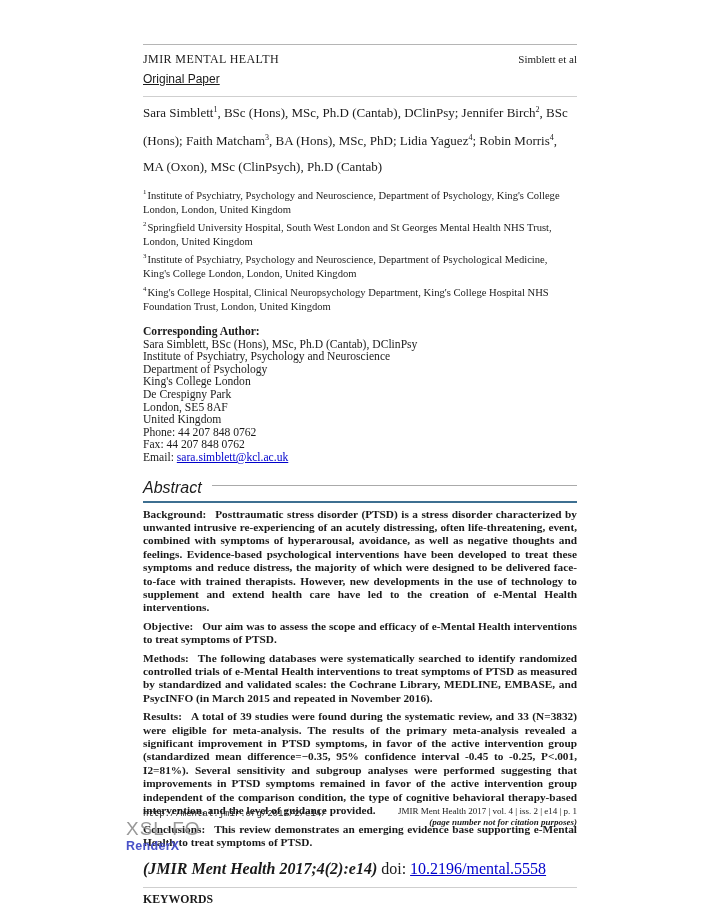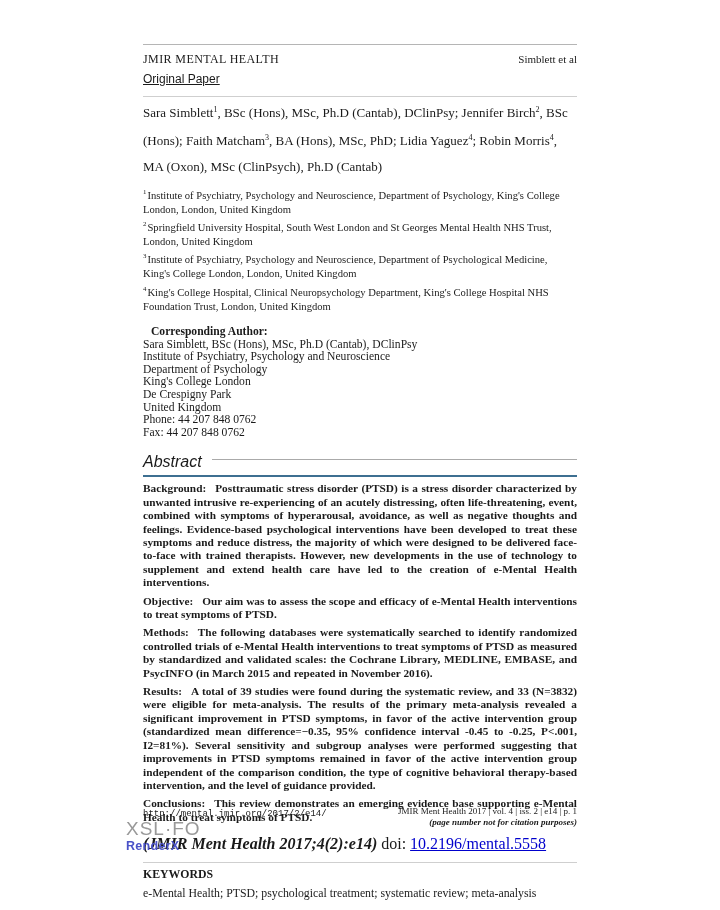--- a/index.html
+++ b/index.html
@@ -29,21 +29,21 @@
   }
   .title-divider{margin-top:9px;}
 
   .authors{font-size:13px;line-height:25px;margin-top:0;}
   .authors sup{font-size:.62em;}
   .affils{margin-top:6px;}
   .affil{font-size:10.6px;line-height:14.4px;}
   .affil sup{font-size:.65em;margin-right:1px;}
 
   .corr{margin-top:12px;font-size:11.6px;line-height:12.6px;}
-  .corr-label{font-weight:bold;margin-left:8px;}
+  .corr-label{font-weight:bold;}
   .corr a{color:var(--link);}
 
   .sec-head-row{display:flex;align-items:flex-start;margin-top:13px;}
   .sec-head{
     font-family:"Liberation Sans", sans-serif;font-style:italic;
     font-size:16px;line-height:20px;white-space:nowrap;
   }
   .sec-head-line{flex:1;height:0;border-top:1px solid #aaa;margin-left:10px;margin-top:7px;}
   .sec-rule{border:0;border-top:2px solid var(--accent);margin:3px 0 0 0;}
 
@@ -101,24 +101,28 @@
     </div>
 
   <div class="corr">
     <div class="corr-label">Corresponding Author:</div>
     <div>
         <div>Sara Simblett, BSc (Hons), MSc, Ph.D (Cantab), DClinPsy</div>
         <div>Institute of Psychiatry, Psychology and Neuroscience</div>
         <div>Department of Psychology</div>
         <div>King's College London</div>
         <div>De Crespigny Park</div>
+        <div>London, SE5 8AF</div>
         <div>United Kingdom</div>
         <div>Phone: 44 207 848 0762</div>
         <div>Fax: 44 207 848 0762</div>
       </div>
+    <div>
+      <span>Email: </span><a href="#">sara.simblett@kcl.ac.uk</a>
+    </div>
   </div>
 
   <div class="sec-head-row">
     <span class="sec-head">Abstract</span>
     <div class="sec-head-line"></div>
   </div>
   <hr class="sec-rule">
 
   <div class="abs-body">
       <p class="abs-p"><b class="abs-label">Background:</b><span>Posttraumatic stress disorder (PTSD) is a stress disorder characterized by unwanted intrusive re-experiencing of an acutely distressing, often life-threatening, event, combined with symptoms of hyperarousal, avoidance, as well as negative thoughts and feelings. Evidence-based psychological interventions have been developed to treat these symptoms and reduce distress, the majority of which were designed to be delivered face-to-face with trained therapists. However, new developments in the use of technology to supplement and extend health care have led to the creation of e-Mental Health interventions.</span></p>

